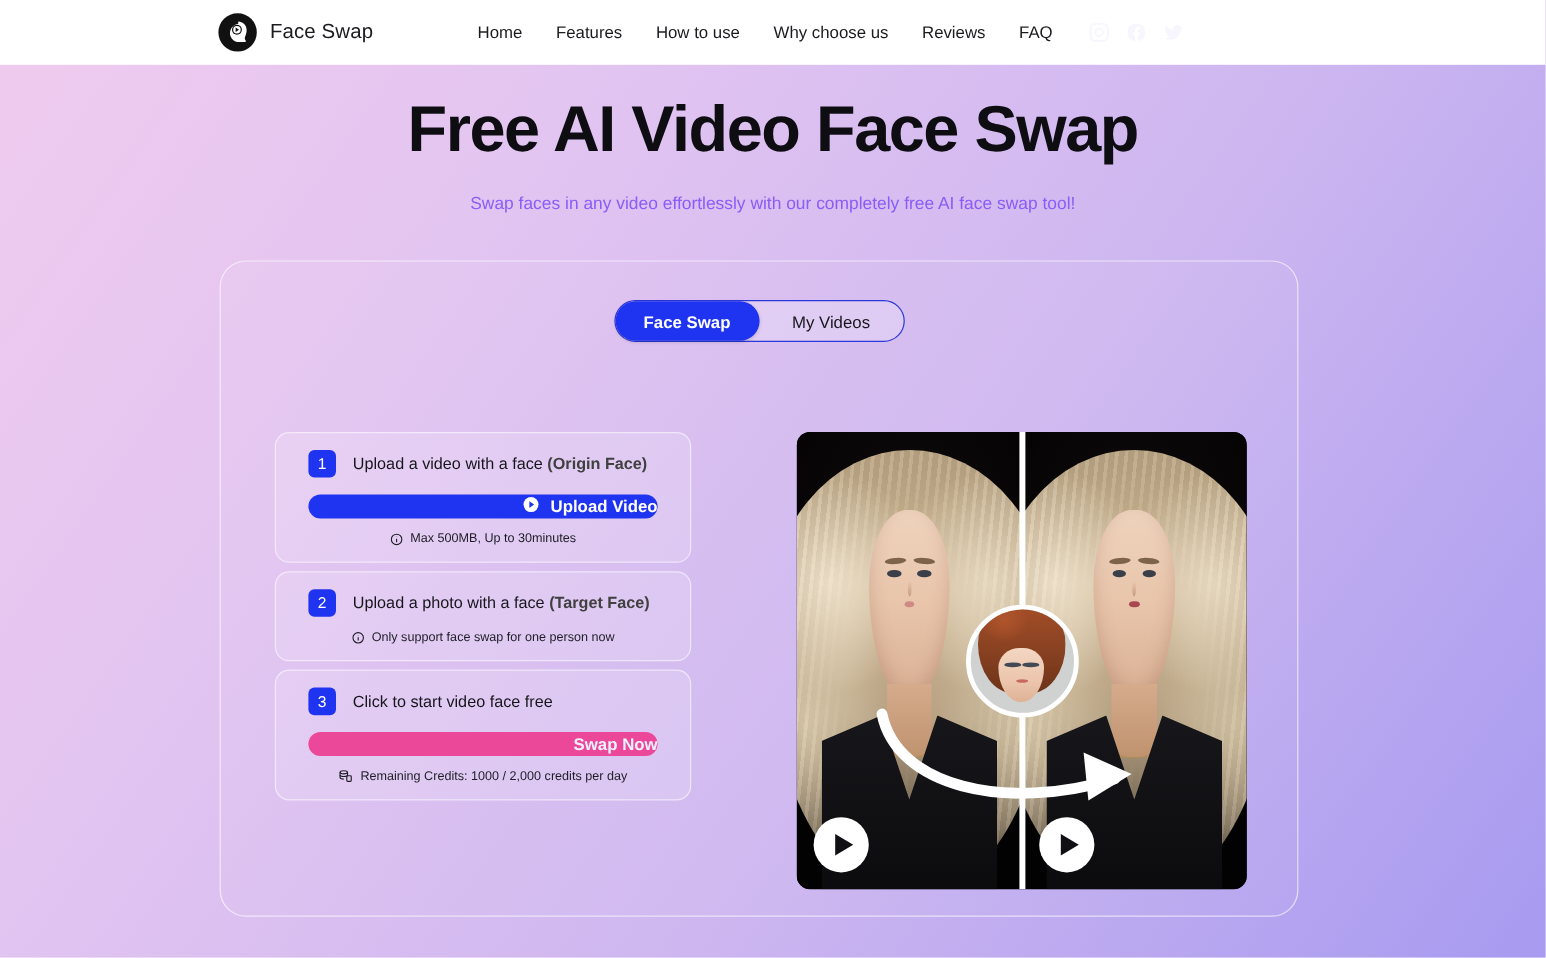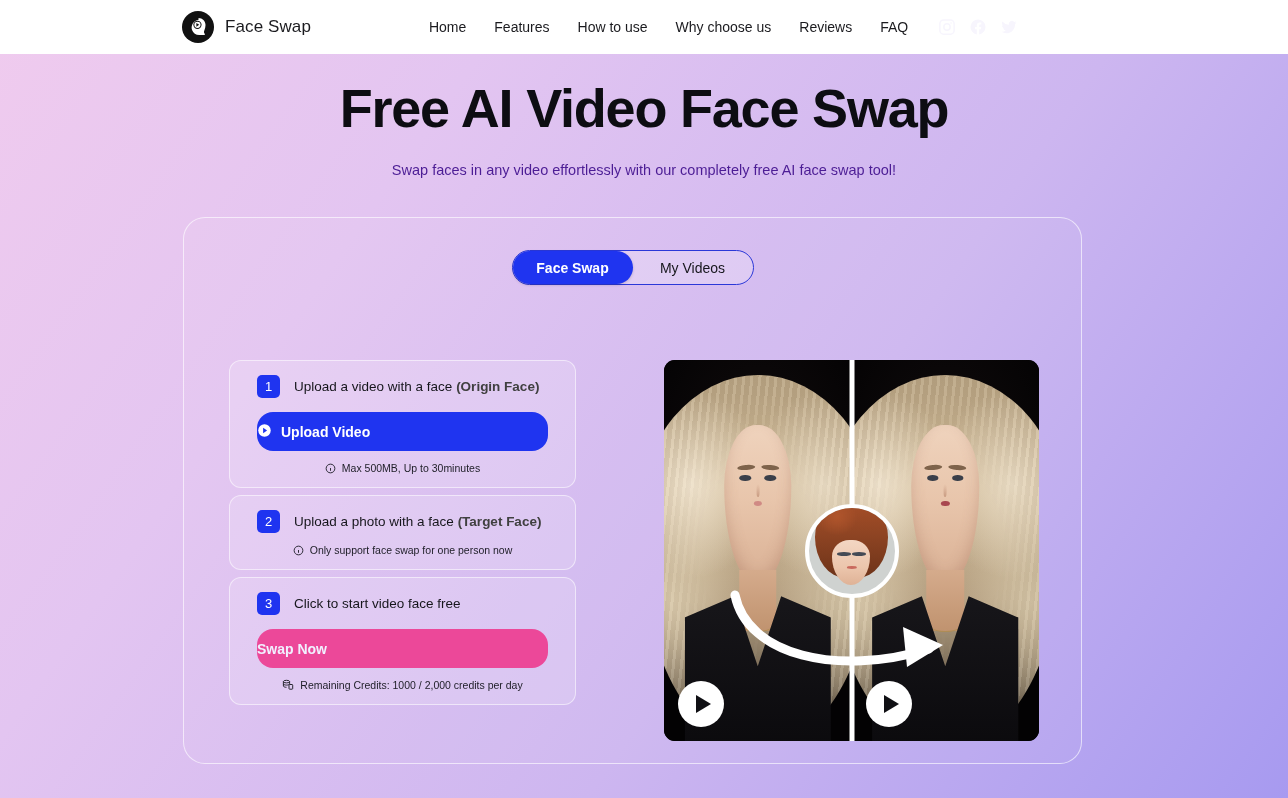--- a/index.html
+++ b/index.html
@@ -37,21 +37,21 @@
   }
   .brand-name {
     font-size: 17px;
     color: #1b1b1f;
     letter-spacing: .1px;
   }
   .nav {
     display: flex;
     align-items: center;
     gap: 28px;
-    margin-left: 118px;
+    margin-left: 87px;
   }
   .nav-item {
     font-size: 14px;
     color: #1b1b1f;
     cursor: pointer;
     white-space: nowrap;
   }
   .socials {
     display: flex;
     align-items: center;
@@ -72,21 +72,21 @@
   .hero-title {
     font-size: 54px;
     font-weight: 700;
     color: #0d0d12;
     letter-spacing: -1.2px;
     line-height: 1.22;
   }
   .hero-sub {
     margin-top: 20px;
     font-size: 14.5px;
-    color: #4c1d95;
+    color: #8b5cf6;
   }
 
   
   .panel {
     position: absolute;
     left: 183px;
     top: 217px;
     width: 899px;
     height: 547px;
     border: 1px solid rgba(255,255,255,.62);
@@ -157,31 +157,31 @@
     flex: none;
   }
   .step-label {
     font-size: 13.5px;
     color: #16161c;
   }
   .step-label .paren { color: #404040; font-weight: bold; }
   .action-btn {
     margin-top: 14px;
     width: 100%;
-    height: 39px;
+    height: 20px;
     border: none;
     border-radius: 16px;
     background: #1f34f0;
     color: #ffffff;
     font-size: 14px;
     font-weight: 700;
     font-family: "Liberation Sans", sans-serif;
     display: flex;
     align-items: center;
-    justify-content: flex-start;
+    justify-content: flex-end;
     gap: 9px;
     cursor: pointer;
   }
   .action-btn.disabled {
     background: #ec4899;
     color: #f1f1ff;
     cursor: default;
   }
   .hint {
     margin-top: 11px;

